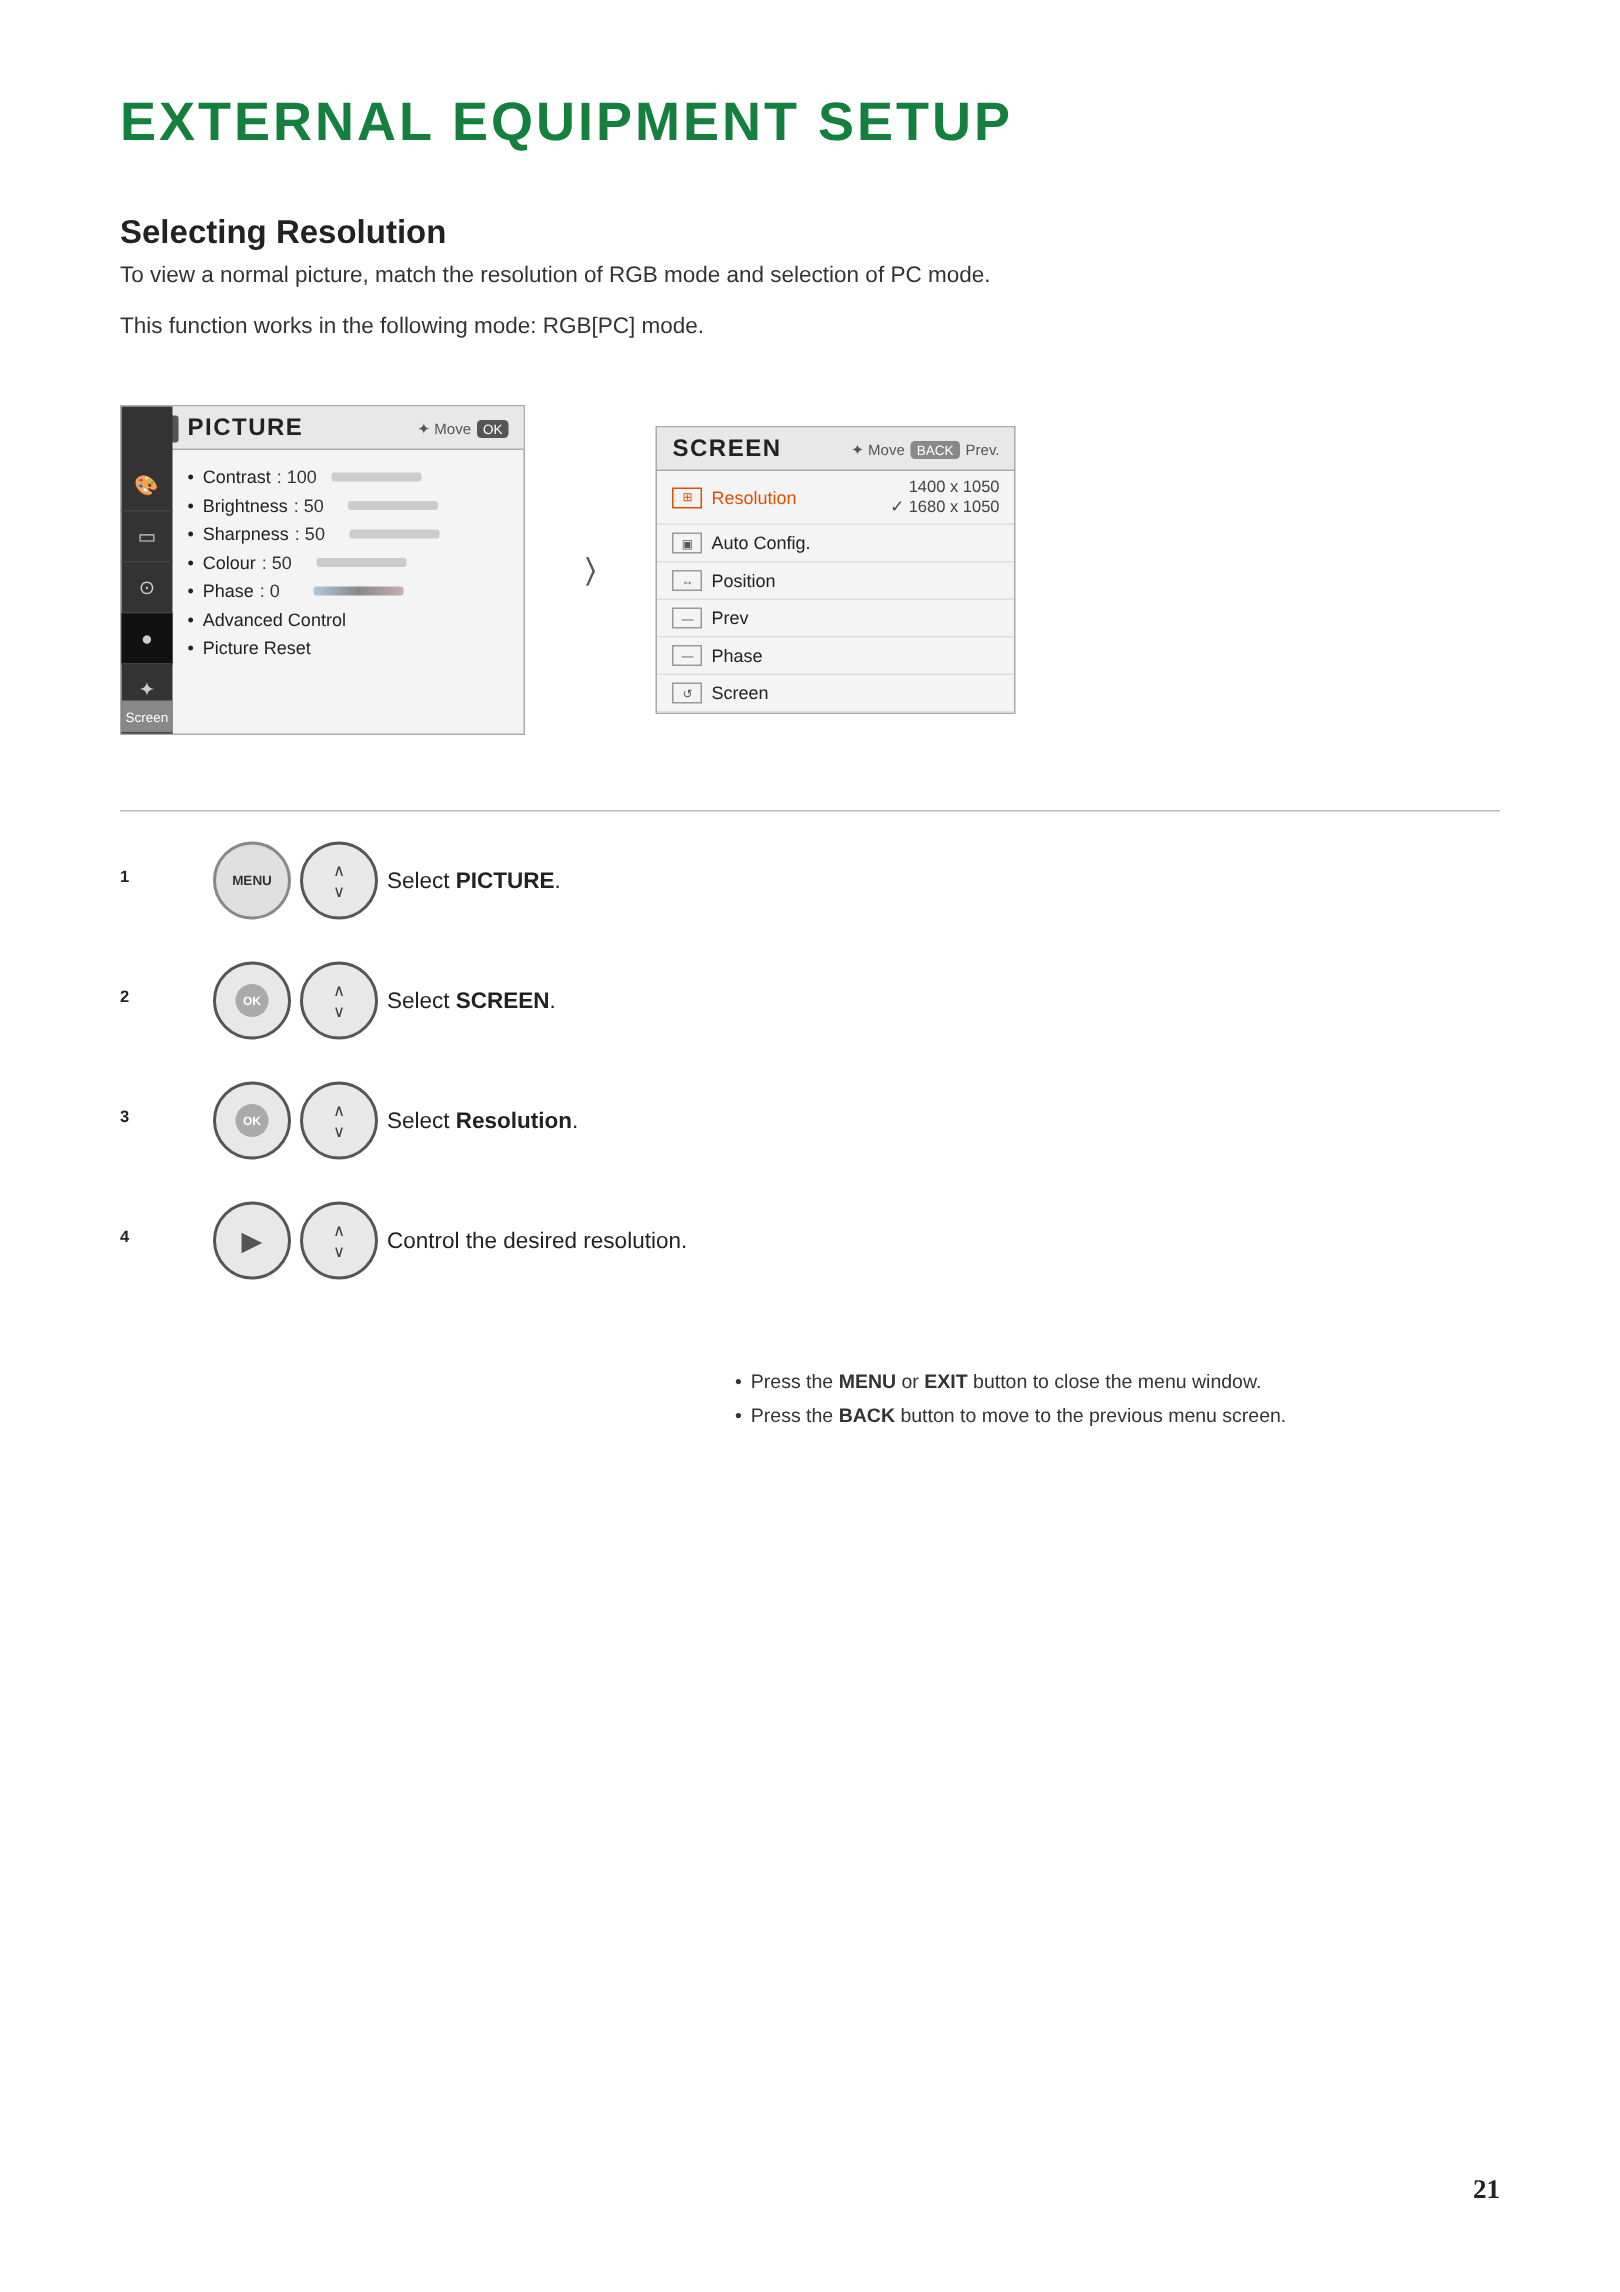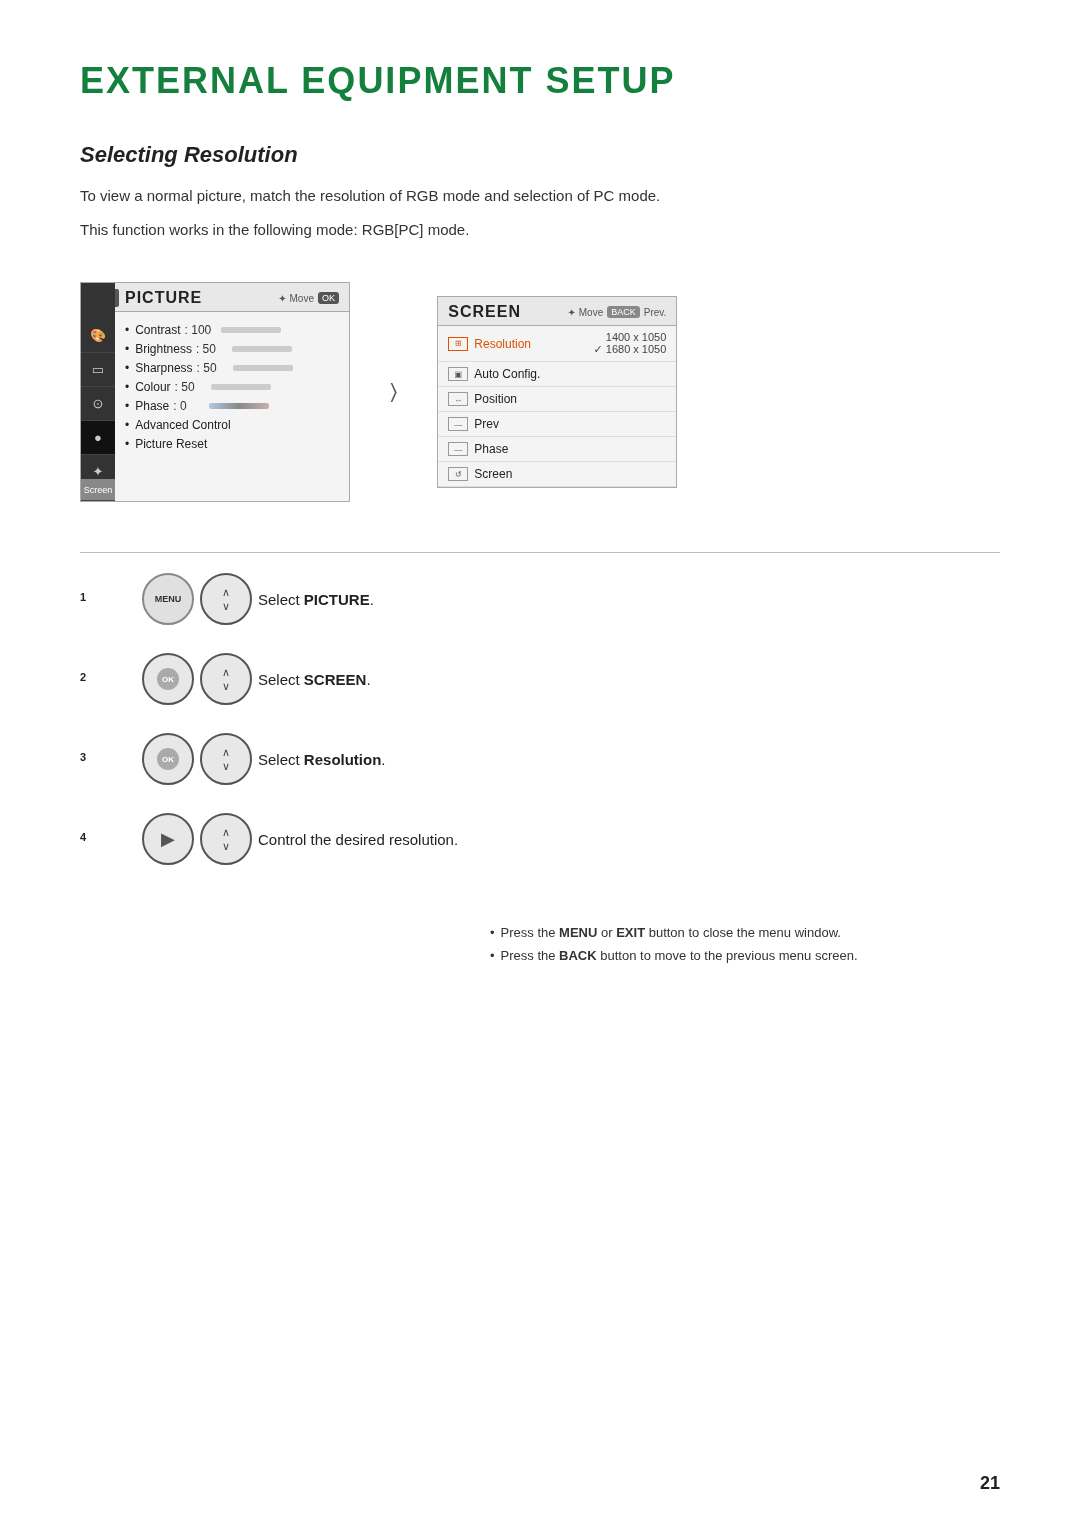--- a/index.html
+++ b/index.html
@@ -15,22 +15,21 @@
       font-size: 36px;
       font-weight: 900;
       letter-spacing: 2px;
       text-transform: uppercase;
       margin-bottom: 40px;
       color: #15803d;
     }
     h2.section-title {
       font-size: 22px;
       font-weight: 700;
-      margin-bottom: 16px;
-      font-style: italic;
+      margin-bottom: 4px;
     }
     .intro-text {
       font-size: 15px;
       color: #333;
       margin-bottom: 10px;
       line-height: 1.6;
     }
     
     .diagram-row {
       display: flex;
@@ -320,25 +319,26 @@
     .note-item .bullet { flex-shrink: 0; }
     .note-item b { font-weight: 700; }
     .notes-wrapper {
       display: inline-block;
       text-align: left;
       min-width: 500px;
     }
     
     .page-number-row {
       position: absolute;
-      bottom: 34px;
+      bottom: 58px;
       right: 80px;
       font-size: 18px;
       font-weight: 700;
       color: #222;
+      font-family: Liberation Serif, serif;
     }
     .divider-line {
       border: none;
       border-top: 1.5px solid #bbb;
       margin: 30px 0 20px 0;
     }
   </style>
 </head>
 <body>
 

